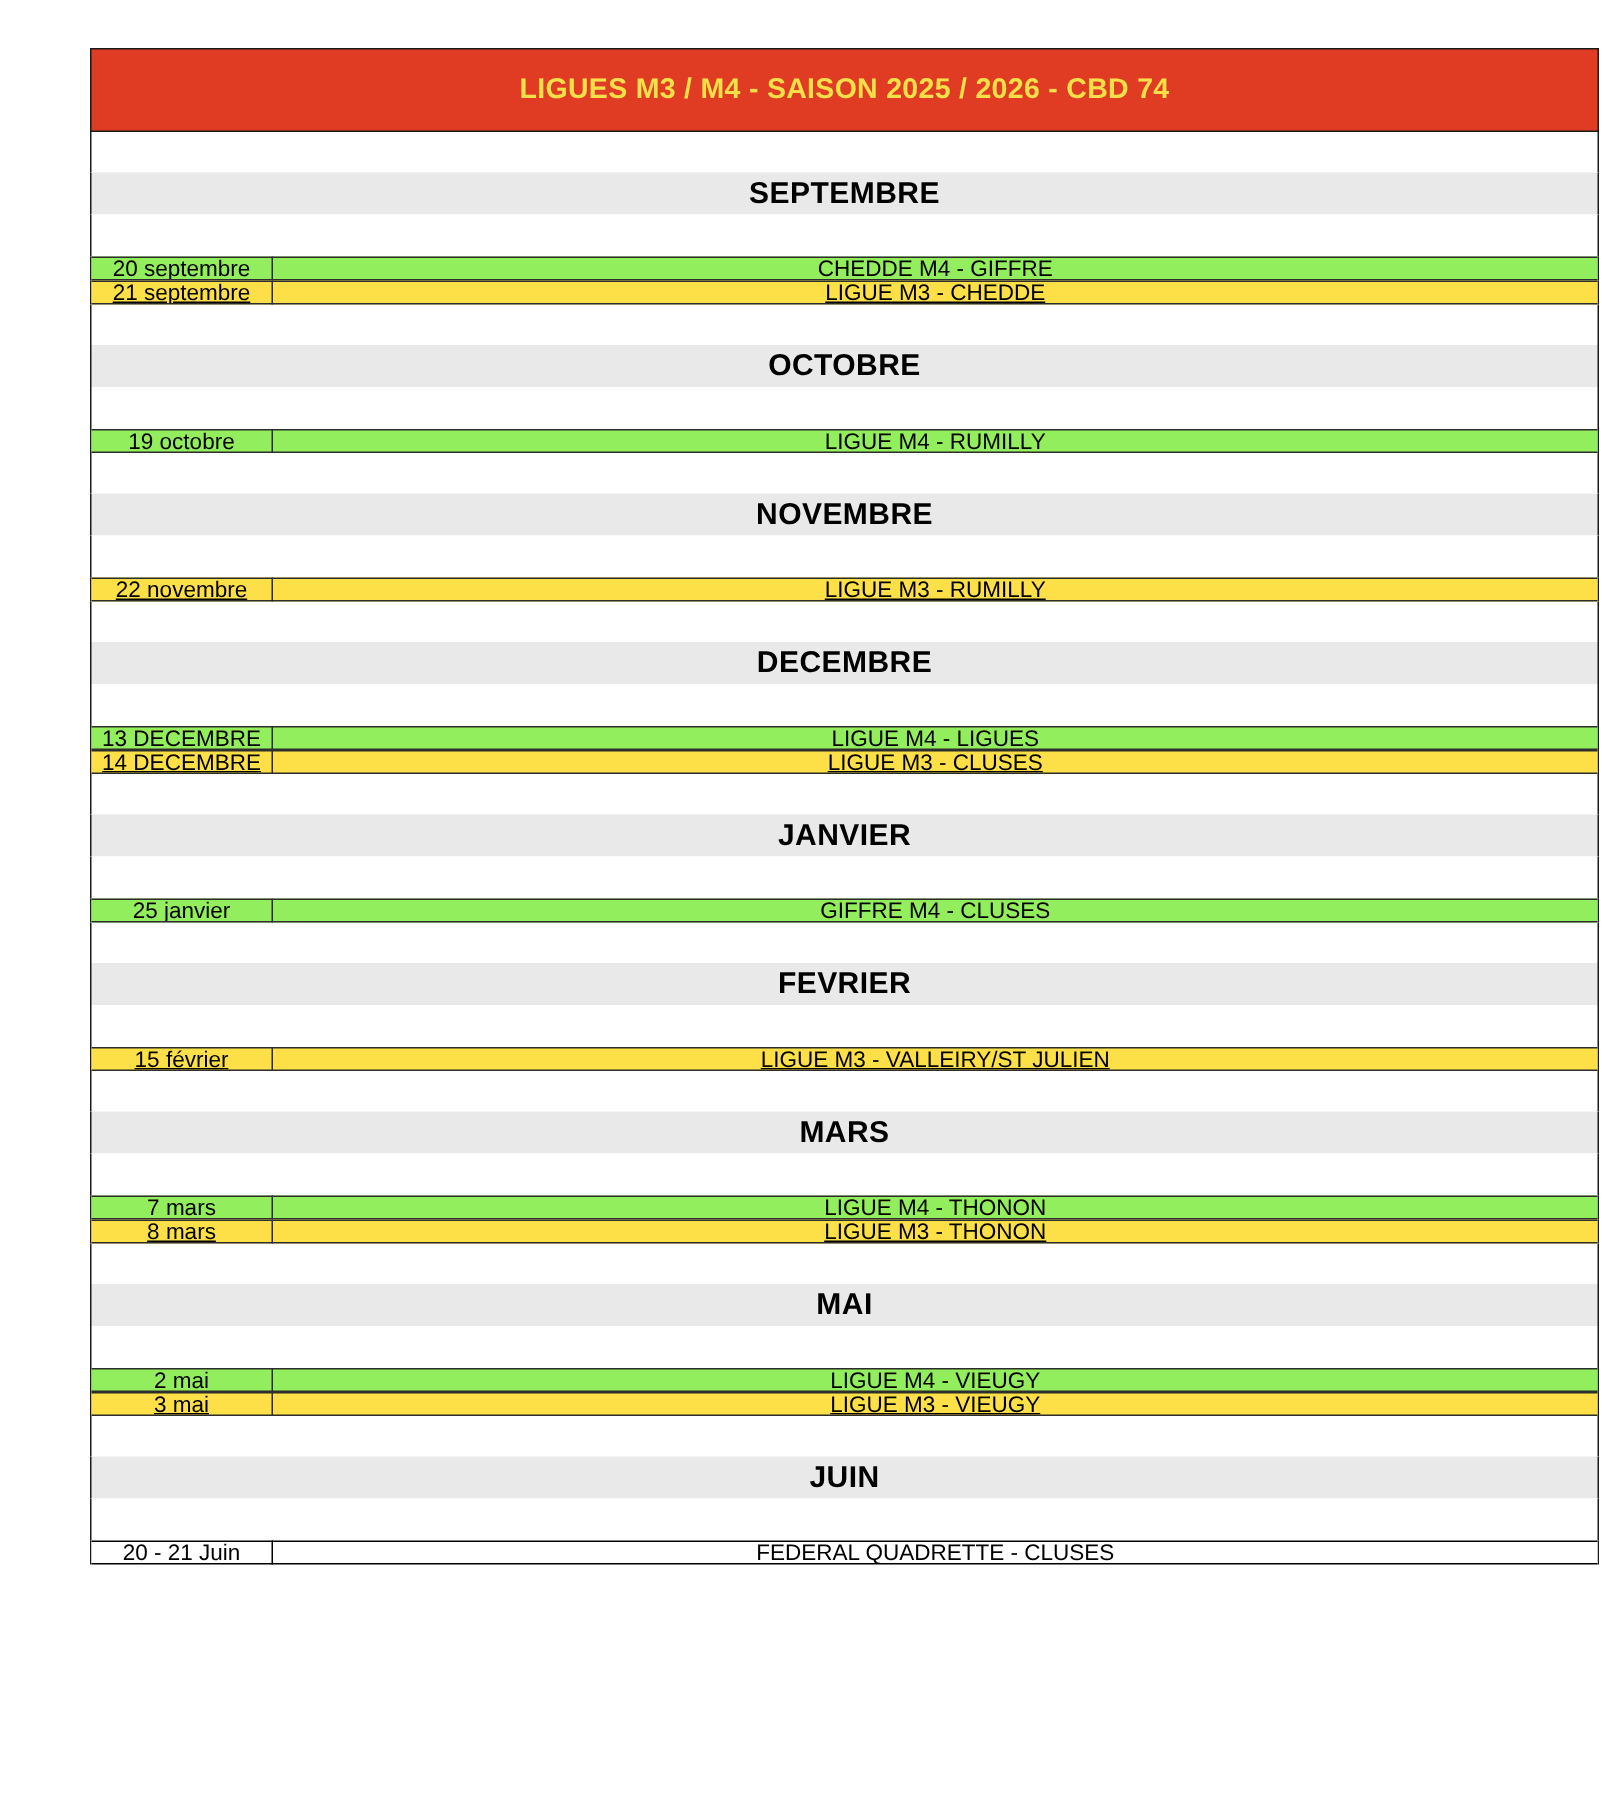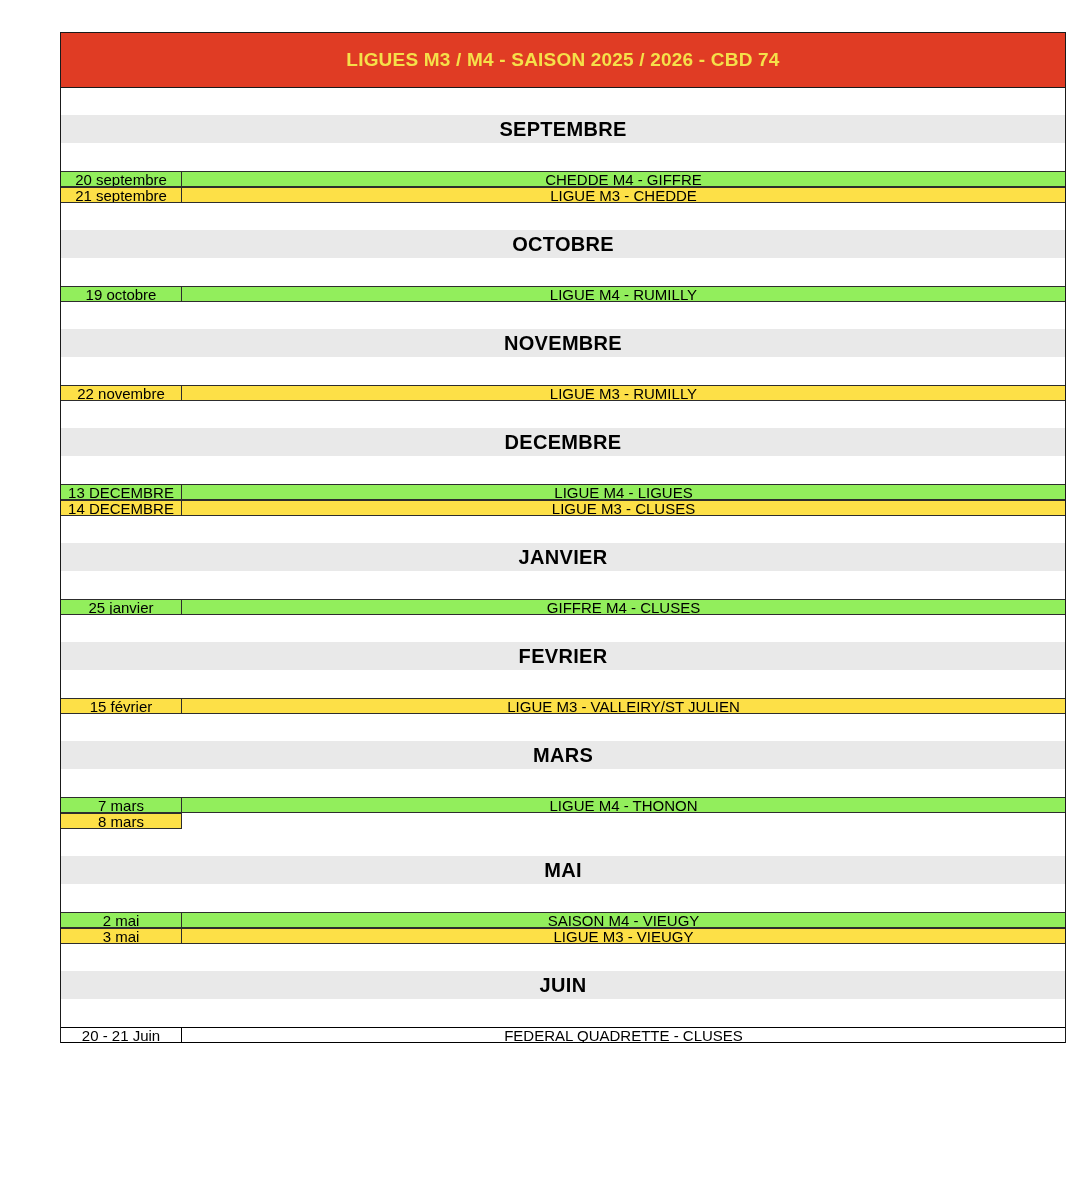--- a/index.html
+++ b/index.html
@@ -200,29 +200,30 @@
       <div class="row row-month">
         <span class="month-label">MARS</span>
       </div>
       <div class="row row-spacer tall"></div>
       <div class="row row-event cat-m4">
         <div class="date-cell">7 mars</div>
         <div class="event-cell">LIGUE M4 - THONON</div>
       </div>
       <div class="row row-event cat-m3">
         <div class="date-cell">8 mars</div>
+        <div class="event-cell">LIGUE M3 - THONON</div>
       </div>
       <div class="row row-spacer"></div>
       <div class="row row-month">
         <span class="month-label">MAI</span>
       </div>
       <div class="row row-spacer tall"></div>
       <div class="row row-event cat-m4">
         <div class="date-cell">2 mai</div>
-        <div class="event-cell">SAISON M4 - VIEUGY</div>
+        <div class="event-cell">LIGUE M4 - VIEUGY</div>
       </div>
       <div class="row row-event cat-m3">
         <div class="date-cell">3 mai</div>
         <div class="event-cell">LIGUE M3 - VIEUGY</div>
       </div>
       <div class="row row-spacer"></div>
       <div class="row row-month">
         <span class="month-label">JUIN</span>
       </div>
       <div class="row row-spacer tall"></div>

